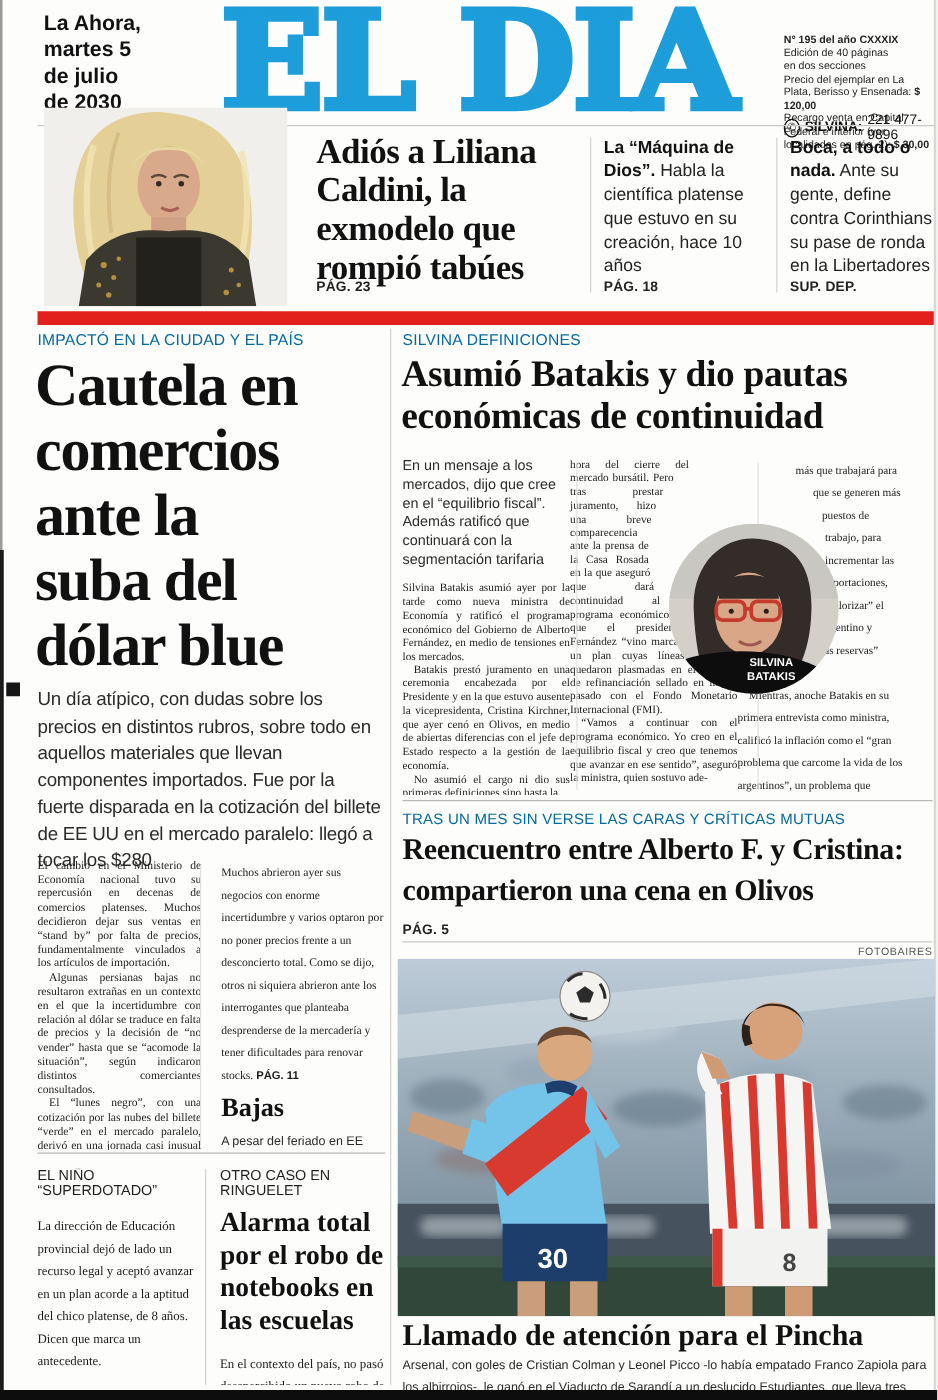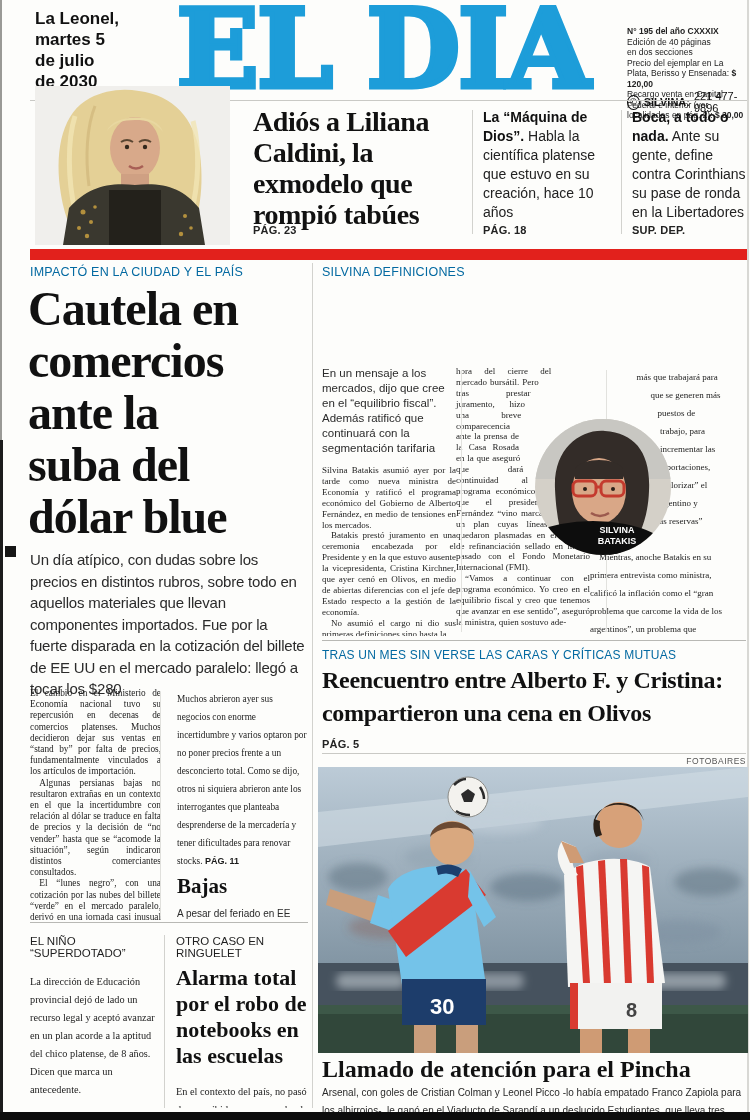--- a/index.html
+++ b/index.html
@@ -65,21 +65,21 @@
 </head>
 <body>
 
 <div class="page">
 
   <div class="abs edge-left"></div>
   <div class="abs edge-left-dark"></div>
   <div class="abs edge-right"></div>
 
   <div class="abs dateblock">
-    <div>La Leonel,</div>
+    <div>La Ahora,</div>
     <div>martes 5</div>
     <div>de julio</div>
     <div>de 2030</div>
   </div>
 
   <div class="abs masthead">EL DIA</div>
 
   <div class="abs edinfo">
     <div class="b">N° 195 del año CXXXIX</div>
     <div>Edición de 40 páginas</div>
@@ -187,20 +187,22 @@
 notebooks en
 las escuelas</div>
     <div style="margin-top:12px;">
       <span class="bstory-body" style="display:inline;">En el contexto del país, no pasó desapercibido un nuevo robo de notebooks en una escuela. El caso ocurrió en la Secundaria N° 69 de Centenario, 511 y 512. Los ladrones se llevaron 17 máquinas. </span>
     </div>
   </div>
 
   <div class="abs vrule" style="left:312px;top:263px;height:845px;"></div>
 
   <div class="abs kicker" style="left:322px;top:265px;width:424px;">SILVINA DEFINICIONES</div>
+  <div class="abs headline h-batakis" style="left:321px;top:283px;width:426px;">Asumió Batakis y dio pautas
+económicas de continuidad</div>
 
   <div class="abs bat-cols" style="left:322px;top:366px;width:424px;height:270px;">
     <div class="c">
       <div class="bat-lede">En un mensaje a los mercados, dijo que cree en el “equilibrio fiscal”. Además ratificó que continuará con la segmentación tarifaria</div>
       <div class="bat-serif">Silvina Batakis asumió ayer por la tarde como nueva ministra de Economía y ratificó el programa económico del Gobierno de Alberto Fernández, en medio de tensiones en los mercados.
  Batakis prestó juramento en una ceremonia encabezada por el Presidente y en la que estuvo ausente la vicepresidenta, Cristina Kirchner, que ayer cenó en Olivos, en medio de abiertas diferencias con el jefe de Estado respecto a la gestión de la economía.
  No asumió el cargo ni dio sus primeras definiciones sino hasta la</div>
     </div>
     <div class="c">
       <div class="float-r"></div>

